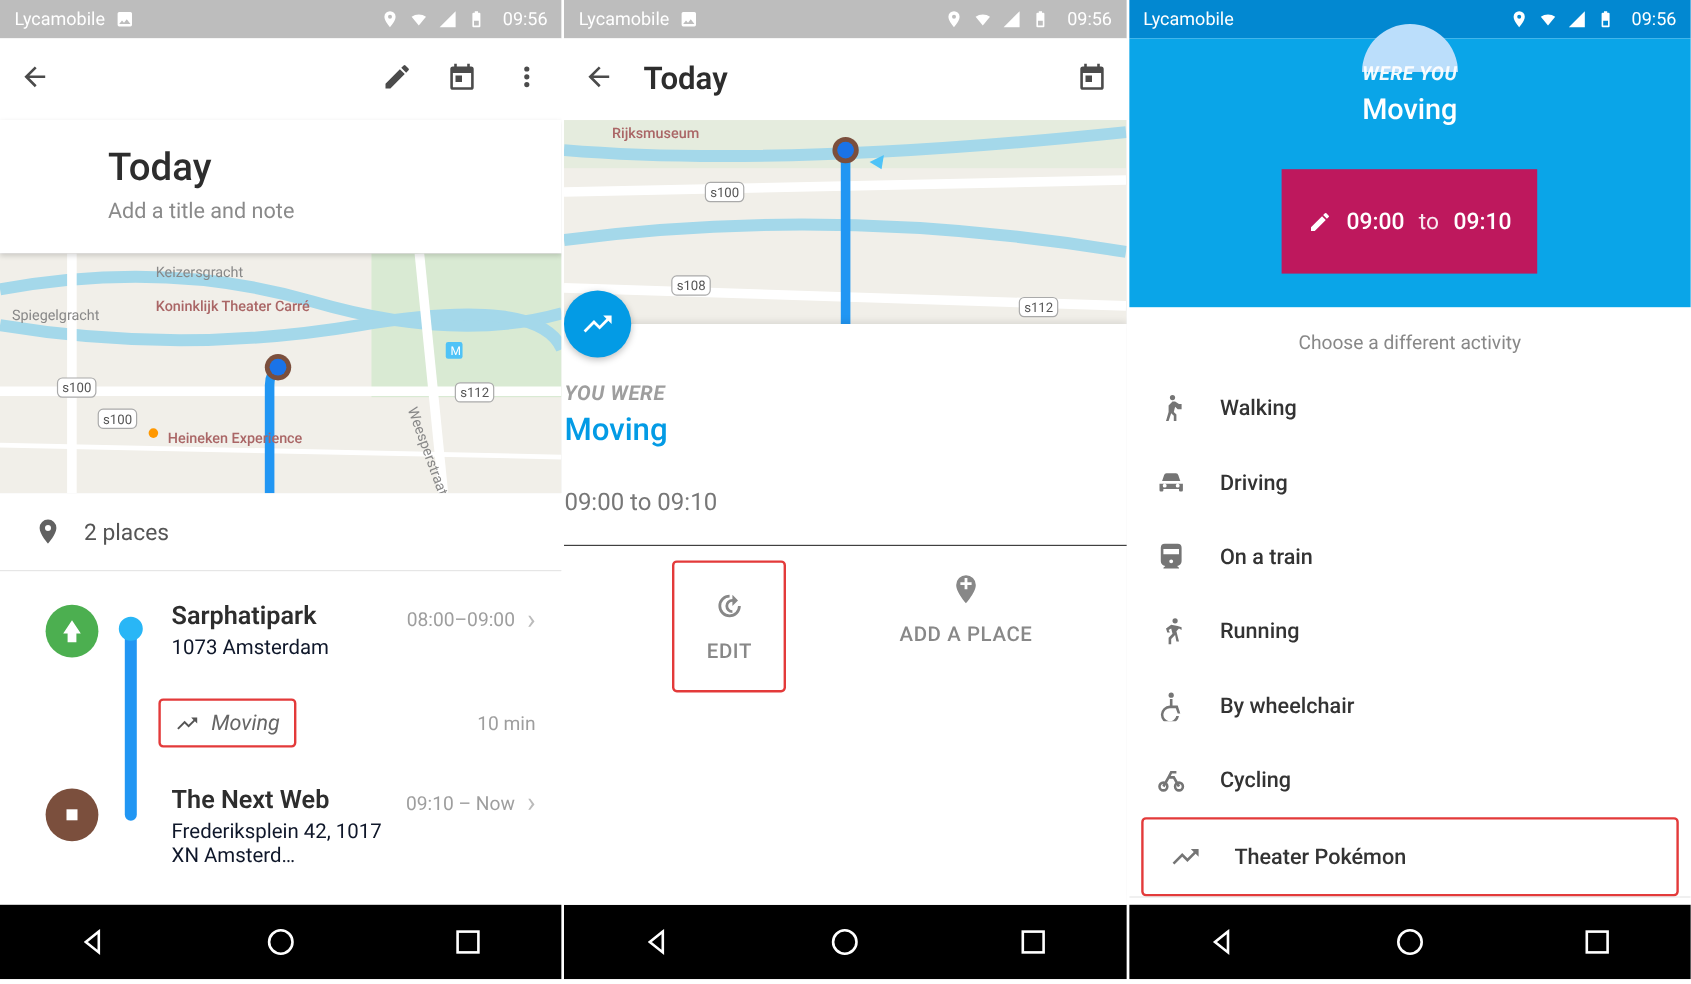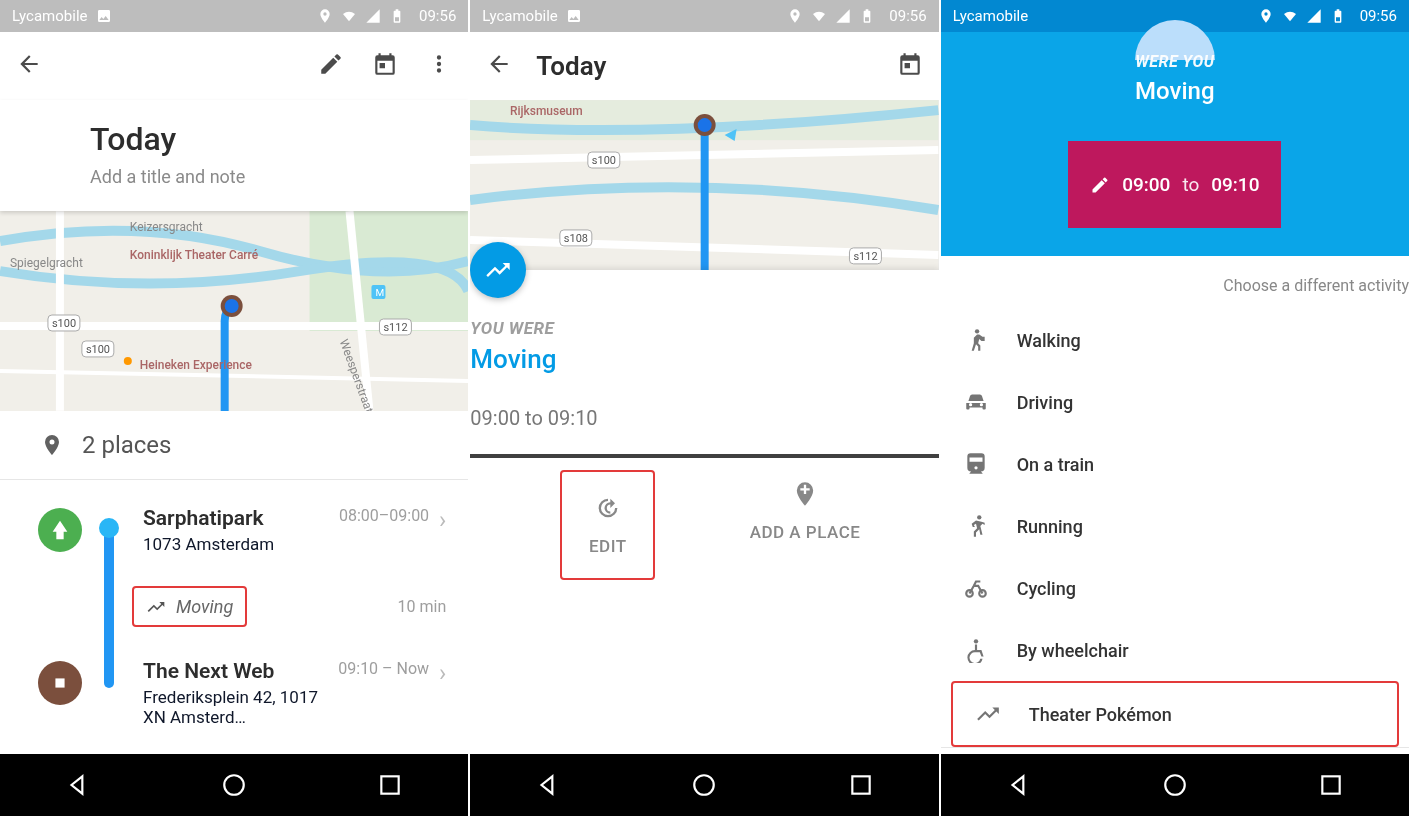--- a/index.html
+++ b/index.html
@@ -68,24 +68,24 @@
     background: #ececea;
     position: relative;
     overflow: hidden;
   }
   .map2 { height: 170px; }
 
   .places-row {
     display: flex;
     align-items: center;
     gap: 18px;
-    padding: 20px 40px;
+    padding: 20px 28px;
     border-bottom: 1px solid #e6e6e6;
     color: #555;
-    font-size: 24px;
+    font-size: 19px;
   }
   .places-row svg { width: 24px; height: 24px; fill: #616161; }
 
   .timeline {
     flex: 1;
     padding: 10px 0;
     position: relative;
   }
   .timeline-entry {
     display: flex;
@@ -127,21 +127,21 @@
   .small-dot {
     width: 20px; height: 20px; border-radius: 50%;
     border: 3px solid #29b6f6;
     background: #29b6f6;
   }
 
   .entry-body { flex: 1; padding-left: 46px; }
   .entry-title { font-size: 21px; font-weight: 600; color: #2d2d2d; }
   .entry-sub { font-size: 17px; color: #0f172a; margin-top: 4px; }
   .entry-right {
-    display: flex; gap: 10px;
+    display: flex; align-items: center; gap: 10px;
     color: #9e9e9e; font-size: 16px;
   }
   .chev { color: #bbb; font-size: 24px; }
   .moving-row {
     display: flex; align-items: center; gap: 10px;
     font-style: italic; color: #666;
     padding: 8px 12px;
     font-size: 18px;
   }
   .red-box {
@@ -184,21 +184,21 @@
   }
   .time-range {
     margin-top: 32px;
     font-size: 20px;
     color: #777;
   }
   .act-buttons {
     display: flex;
     width: 100%;
     margin-top: 24px;
-    border-top: 4px solid #404040;
+    border-top: 1px solid #404040;
     gap: 16px;
   }
   .act-btn {
     flex: 1;
     display: flex;
     flex-direction: column;
     align-items: center;
     gap: 14px;
     padding: 22px 10px;
     color: #888;
@@ -248,21 +248,21 @@
     display: flex;
     align-items: center;
     gap: 12px;
     font-size: 19px;
     font-weight: 500;
   }
   .time-chip .to { font-weight: 400; opacity: 0.9; }
   .time-chip svg { fill: #fff; width: 20px; height: 20px; }
 
   .choose-label {
-    text-align: right;
+    text-align: center;
     color: #888;
     padding: 20px 0 14px 0;
     font-size: 16px;
   }
   .activity-list { flex: 1; overflow: hidden; }
   .act-item {
     display: flex;
     align-items: center;
     gap: 28px;
     padding: 18px 22px;
@@ -615,33 +615,33 @@
     </div>
     <div class="act-item">
       <svg viewBox="0 0 24 24">
           <circle cx="15" cy="4" r="2"></circle>
           <path d="M12 7l-4 3 1 3h2l-1-2 2-1 1 4-3 3v5h2v-4l3-3 1 5h2l-2-8 2-2 2 1V9l-3-1z"></path>
         </svg>
       <span>Running</span>
     </div>
     <div class="act-item">
       <svg viewBox="0 0 24 24">
+          <circle cx="12" cy="4" r="2"></circle>
+          <path d="M13 7v5h4l2 6h-2l-1.5-4H11a5 5 0 1 0 4.9 6H18a7 7 0 1 1-7-8V7z"></path>
+        </svg>
+      <span>By wheelchair</span>
+    </div>
+    <div class="act-item">
+      <svg viewBox="0 0 24 24">
           <circle cx="6" cy="17" r="3" fill="none" stroke="#757575" stroke-width="2"></circle>
           <circle cx="18" cy="17" r="3" fill="none" stroke="#757575" stroke-width="2"></circle>
           <path d="M6 17l4-7h4l4 7M10 10l2-4h4" stroke="#757575" stroke-width="2" fill="none"></path>
         </svg>
       <span>Cycling</span>
     </div>
-    <div class="act-item">
-      <svg viewBox="0 0 24 24">
-          <circle cx="12" cy="4" r="2"></circle>
-          <path d="M13 7v5h4l2 6h-2l-1.5-4H11a5 5 0 1 0 4.9 6H18a7 7 0 1 1-7-8V7z"></path>
-        </svg>
-      <span>By wheelchair</span>
-    </div>
     <div class="act-item red-box" style="margin:0 10px">
       <svg viewBox="0 0 24 24">
           <path d="M16 6l2.29 2.29-4.88 4.88-4-4L2 16.59 3.41 18l6-6 4 4 6.3-6.29L22 12V6z"></path>
         </svg>
       <span>Theater Pokémon</span>
     </div>
     <div class="divider"></div>
     <div class="act-item">
       <svg viewBox="0 0 24 24">
           <path d="M5 11l1.5-4.5A2 2 0 0 1 8.4 5h7.2a2 2 0 0 1 1.9 1.5L19 11H5zm-2 2v5a1 1 0 0 0 1 1h1a1 1 0 0 0 1-1v-1h12v1a1 1 0 0 0 1 1h1a1 1 0 0 0 1-1v-5H3zm4 3a1.5 1.5 0 1 1 1.5-1.5A1.5 1.5 0 0 1 7 16zm10 0a1.5 1.5 0 1 1 1.5-1.5A1.5 1.5 0 0 1 17 16z"></path>

